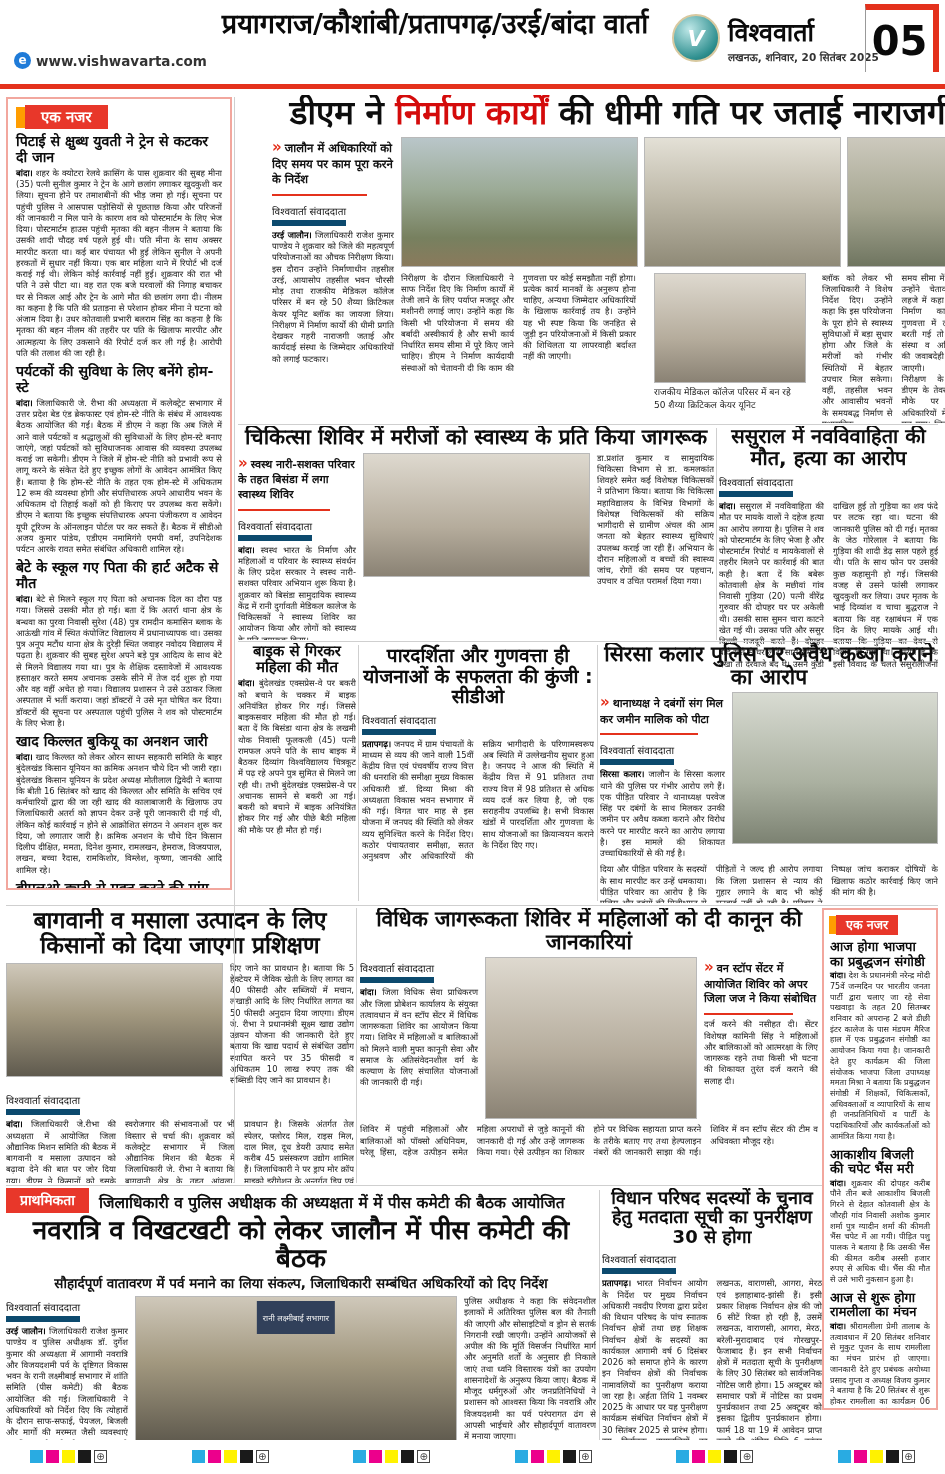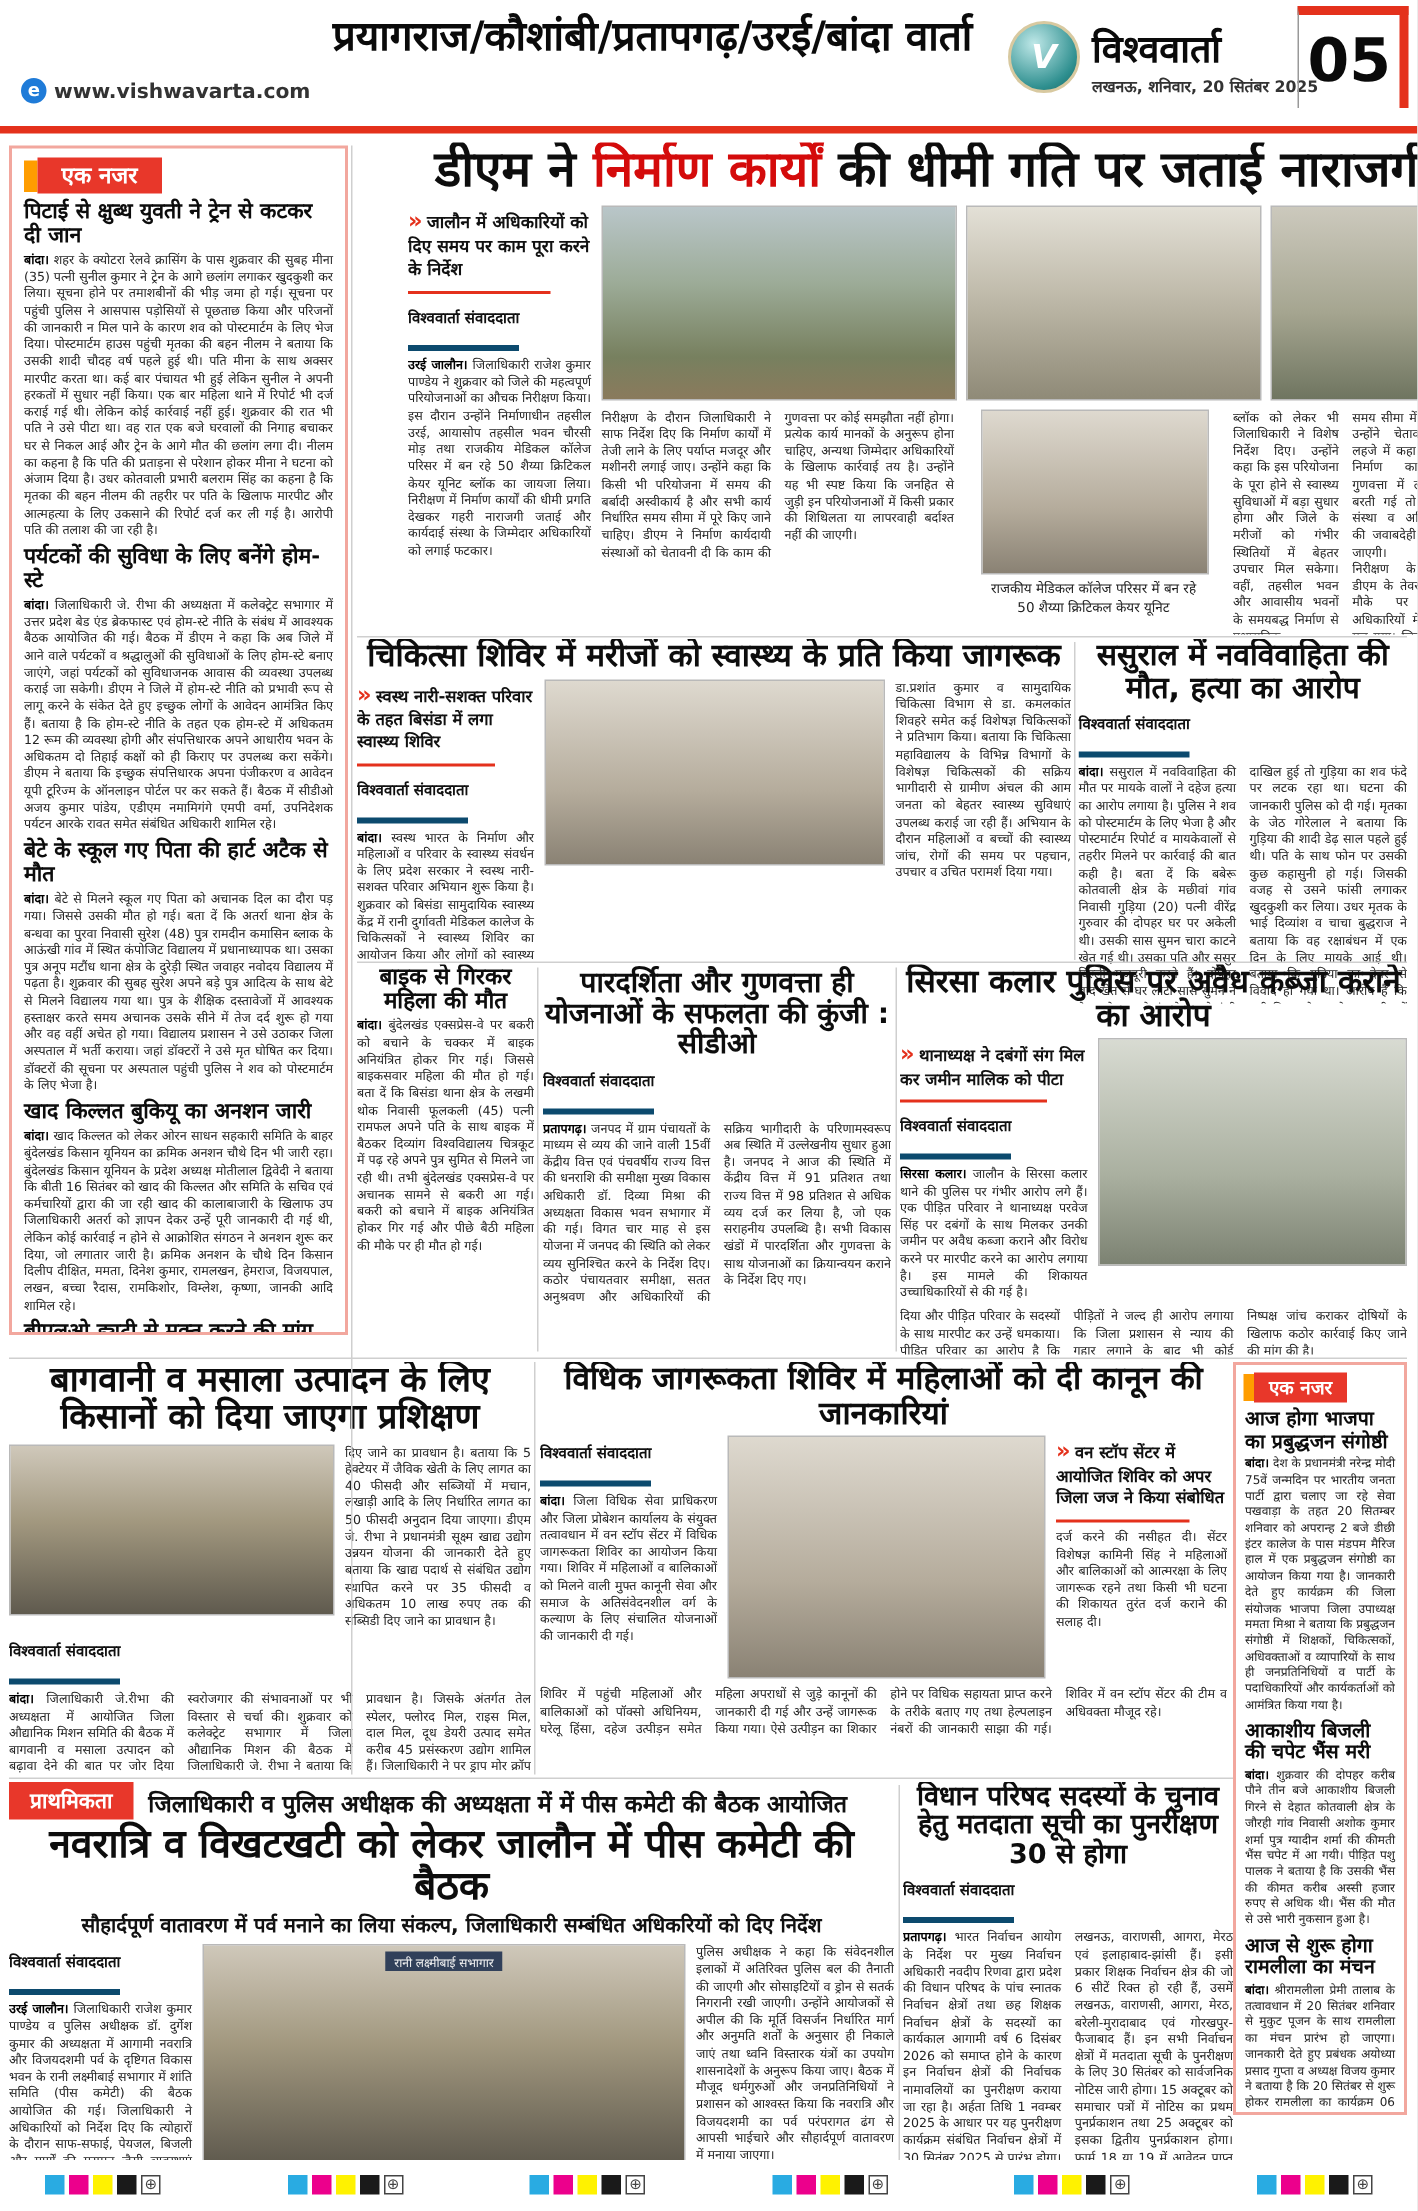--- a/index.html
+++ b/index.html
@@ -5,50 +5,50 @@
   html,body{margin:0;padding:0;background:#ddd;}
   .page{position:relative;width:945px;height:1474px;margin:0 auto;background:#fff;
         font-family:"DejaVu Sans","Liberation Sans",sans-serif;color:#111;overflow:hidden;}
   .abs{position:absolute;}
   .hl{font-weight:bold;line-height:1.08;color:#0d0d0d;}
   .hl .red{color:#d40b0b;}
   .center{text-align:center;}
   .body-txt{font-size:8.4px;line-height:1.34;text-align:justify;color:#232323;}
   .body-txt p{margin:0;}
   .dl{font-weight:bold;color:#000;}
-  .byline{font-weight:bold;font-size:10px;border-bottom:4px solid #0c4a6e;display:inline-block;
-          padding-bottom:12px;margin:2px 0 4px;}
+  .byline{font-weight:normal;font-size:10px;border-bottom:6px solid #0c4a6e;display:inline-block;
+          padding-bottom:2px;margin:2px 0 4px;}
   .subhead{font-size:11.5px;font-weight:bold;line-height:1.35;color:#111;}
   .qm{color:#e4311c;font-weight:bold;font-size:15px;margin-right:3px;}
   .redrule{height:2px;background:#e4311c;width:78%;margin:6px 0 4px;}
   .photo{position:relative;overflow:hidden;border:1px solid #b9b9b9;}
   .ph1{background:linear-gradient(180deg,#b9c6c9 0%,#9cab97 40%,#77805f 78%,#8a7a5c 100%);}
   .ph2{background:linear-gradient(180deg,#e3e0d6 0%,#c0bbab 45%,#8f8a77 100%);}
   .ph3{background:linear-gradient(180deg,#ccc9bd 0%,#a5a590 55%,#6f7560 100%);}
   .ph4{background:linear-gradient(180deg,#d8dbd2 0%,#aab0a0 60%,#7c8272 100%);}
   .phin{background:linear-gradient(180deg,#ded9cf 0%,#b5ac9c 60%,#8a8274 100%);}
   .phm{background:linear-gradient(180deg,#cfc8ba 0%,#a2987f 45%,#5f5a4e 100%);}
-  .caption{font-size:9px;text-align:center;padding-top:2px;color:#222;}
+  .caption{font-size:9px;padding-top:2px;color:#222;}
   .news-box{border:2px solid #f2a79e;background:#fff;box-sizing:border-box;}
   .label-row{display:flex;align-items:center;margin:6px 8px 3px;}
   .label-accent{width:9px;height:21px;background:#ff9d00;display:inline-block;}
   .news-label{background:#e8372a;color:#fff;font-weight:bold;font-size:15px;
               padding:1px 16px 3px;display:inline-block;}
   .item-title{font-weight:bold;font-size:14.2px;line-height:1.12;margin:5px 0 2px;color:#0c0c0c;}
   .item-title.sm{font-size:13px;}
   .cols2{column-count:2;column-gap:9px;}
   .cols3{column-count:3;column-gap:9px;}
   .cols4{column-count:4;column-gap:9px;}
   .vr{position:absolute;width:1px;background:#cfcfcf;}
   .hrr{position:absolute;height:1px;background:#cfcfcf;}
   .kicker-label{background:#e8372a;color:#fff;font-weight:bold;font-size:14px;
                 padding:2px 14px 4px;white-space:nowrap;}
   .kicker-txt{font-weight:bold;font-size:15.5px;padding:3px 10px 0;color:#101010;}
   .banner{position:absolute;top:4px;left:50%;transform:translateX(-50%);
-          background:#31405a;color:#f3f3f3;font-size:8px;padding:1px 6px;white-space:nowrap;}
+          background:#31405a;color:#f3f3f3;font-size:8px;padding:11px 6px;white-space:nowrap;}
   .cmrow{display:flex;justify-content:space-between;align-items:center;padding:0 30px;}
   .cmg{display:flex;gap:3px;}
   .cmg span{width:13px;height:13px;display:inline-block;}
   .c-c{background:#29abe2;} .c-m{background:#ec008c;} .c-y{background:#fff200;}
   .c-k{background:#1a1a1a;}
   .c-r{border:1px solid #444;box-sizing:border-box;font-size:10px;line-height:11px;
        text-align:center;color:#444;background:#fff;}
   .logo-circle{width:44px;height:44px;border-radius:50%;
                background:radial-gradient(circle at 35% 30%,#bfe8e8,#2e8f8f 70%,#17645f);
                display:flex;align-items:center;justify-content:center;border:2px solid #d8c9a0;}

